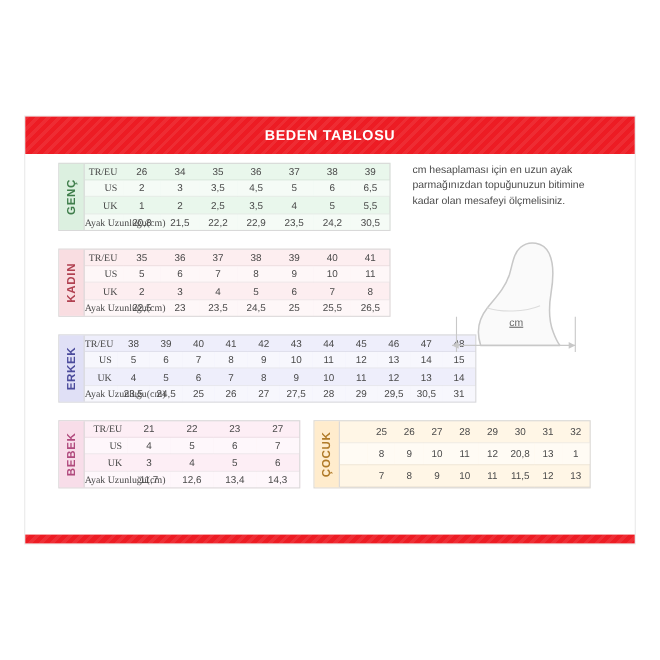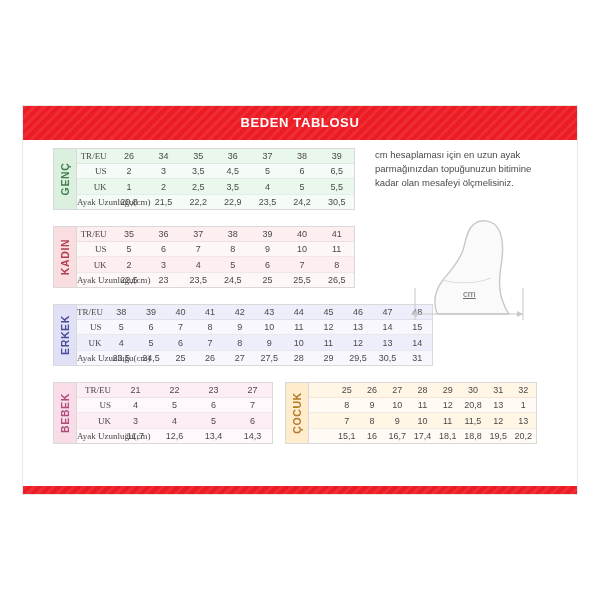--- a/index.html
+++ b/index.html
@@ -427,31 +427,20 @@
           <td class="rowlabel"></td>
           <td>7</td>
           <td>8</td>
           <td>9</td>
           <td>10</td>
           <td>11</td>
           <td>11,5</td>
           <td>12</td>
           <td>13</td>
         </tr>
-        <tr class="shaded">
-          <td class="rowlabel"></td>
-          <td>15,1</td>
-          <td>16</td>
-          <td>16,7</td>
-          <td>17,4</td>
-          <td>18,1</td>
-          <td>18,8</td>
-          <td>19,5</td>
-          <td>20,2</td>
-        </tr>
       </tbody>
         </table>
     </div>
 
     <div class="note">cm hesaplaması için en uzun ayak parmağınızdan topuğunuzun bitimine kadar olan mesafeyi ölçmelisiniz.</div>
 
     <svg class="foot-art" viewBox="0 0 150 110" xmlns="http://www.w3.org/2000/svg">
       <path d="M44 96 C40 84 42 72 50 62 C58 52 66 44 70 32 C73 22 74 12 80 7 C88 0 101 2 106 12 C111 22 110 36 108 48 C106 60 106 74 110 84 C113 92 116 96 116 96 Z" fill="#fafafa" stroke="#c8c8c8" stroke-width="1.4" stroke-linejoin="round"></path>
       <path d="M50 62 C62 66 84 66 98 60" fill="none" stroke="#dcdcdc" stroke-width="1"></path>
       <line x1="22" y1="70" x2="22" y2="102" stroke="#c8c8c8" stroke-width="1"></line>

